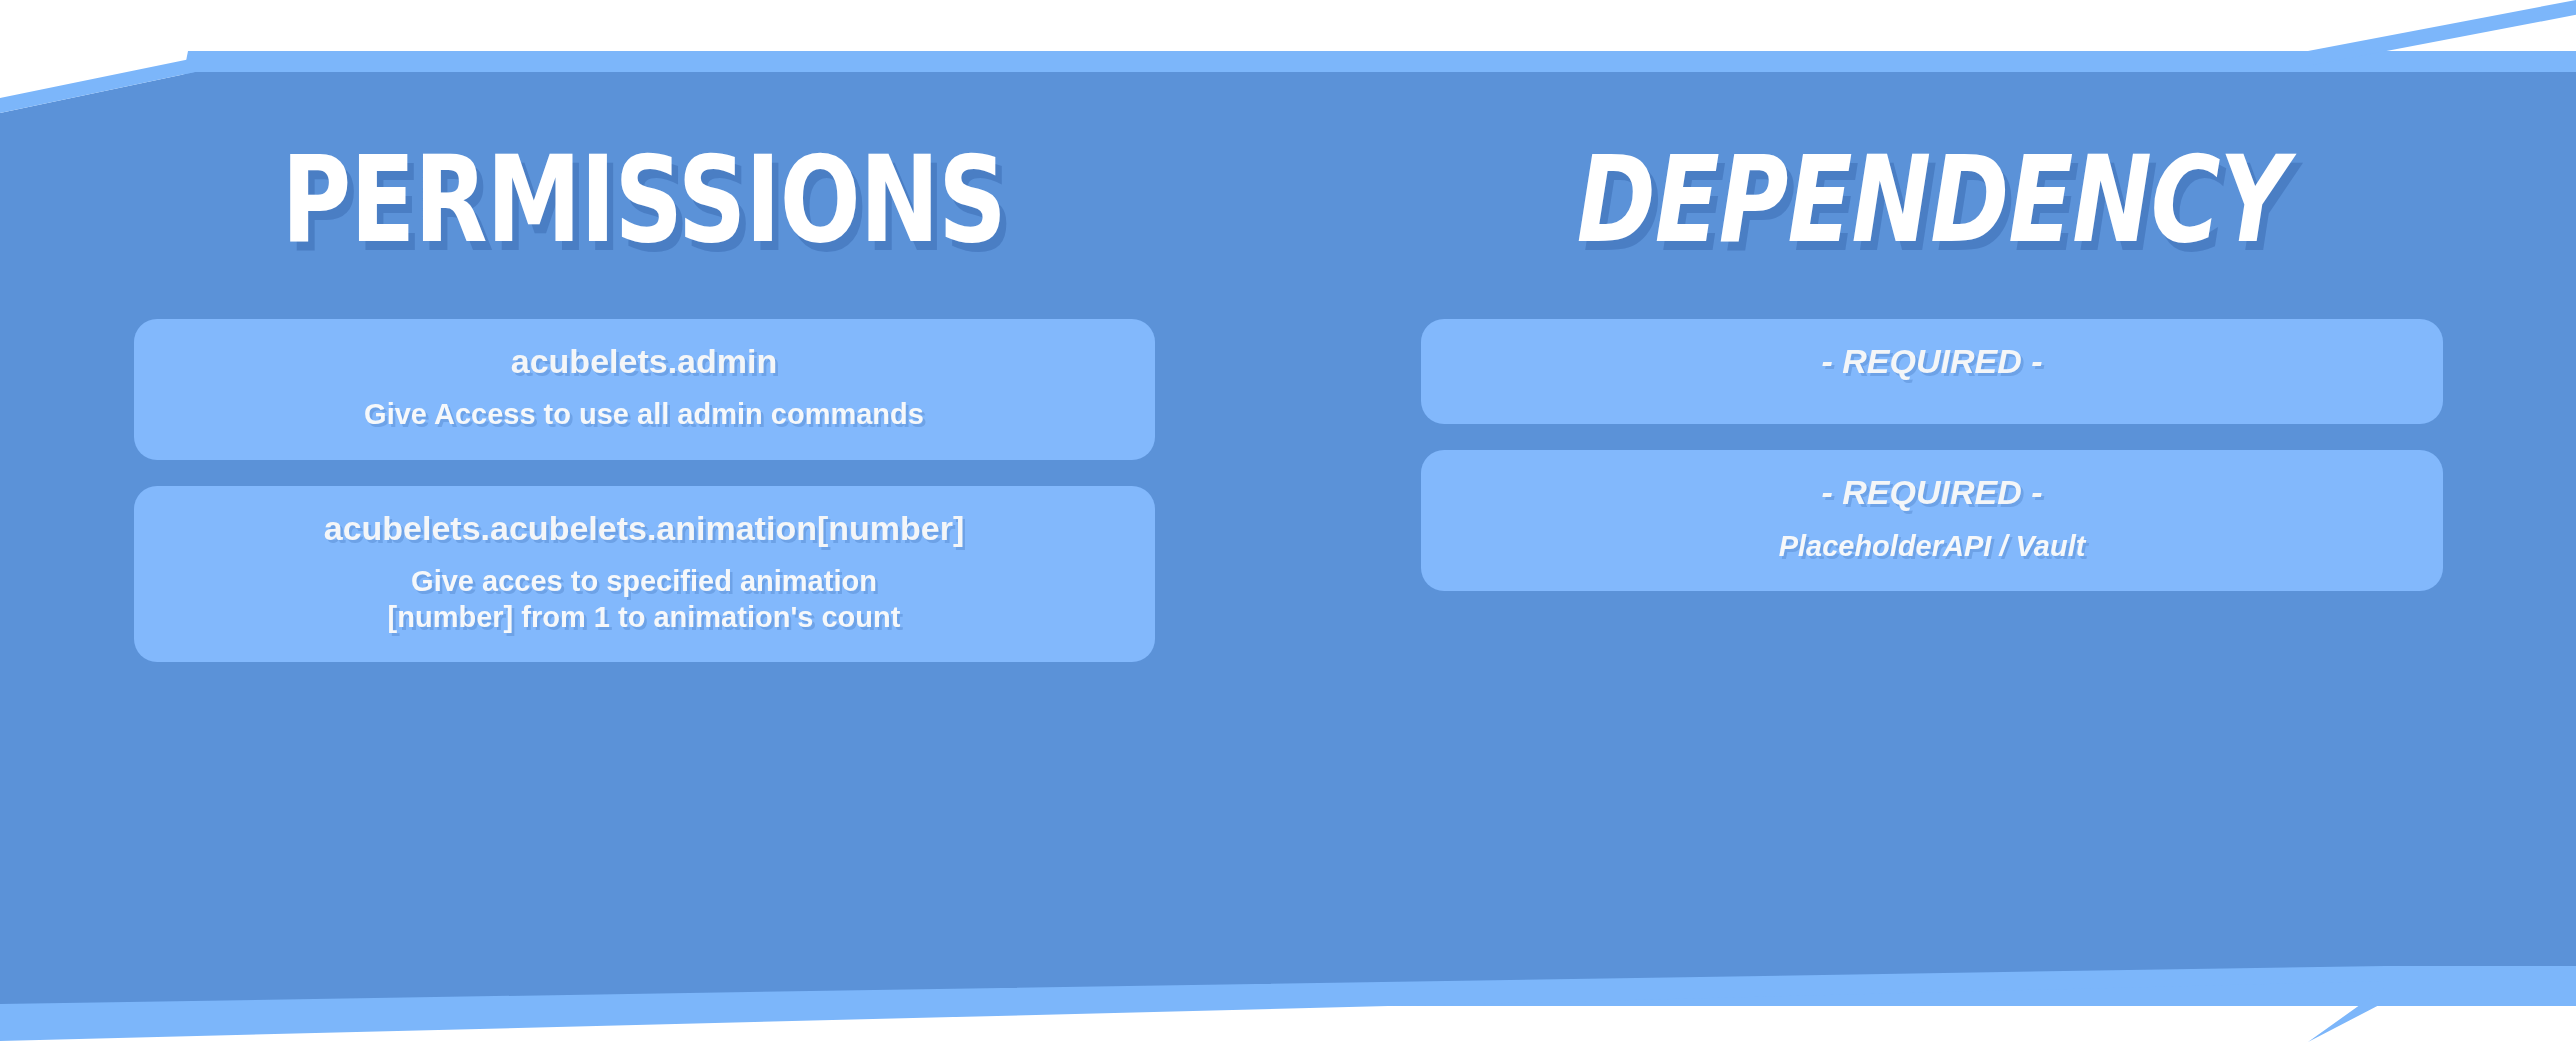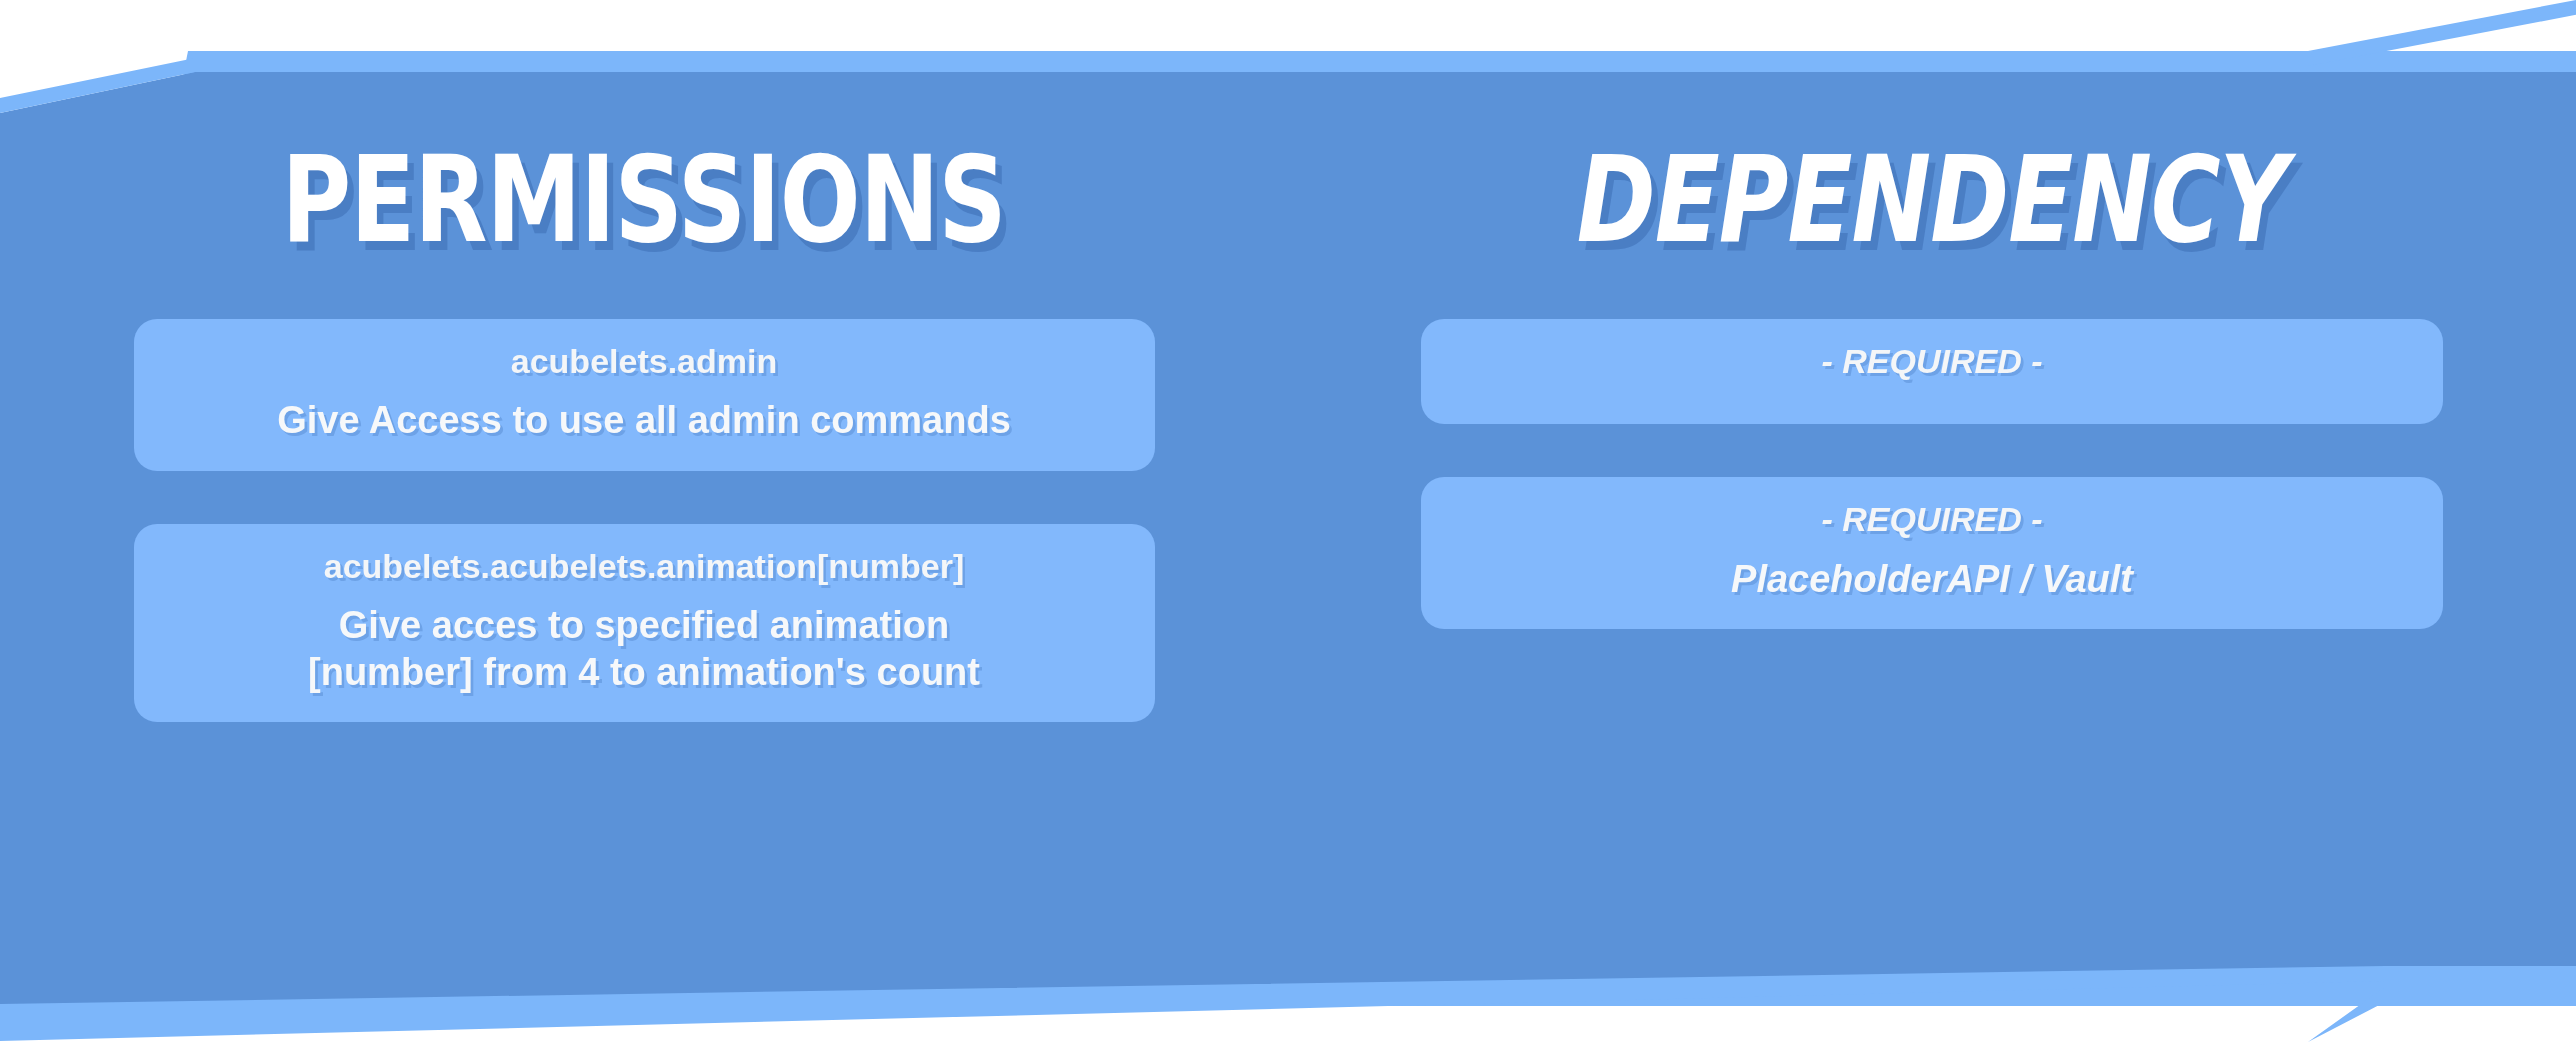--- a/index.html
+++ b/index.html
@@ -124,21 +124,21 @@
     align-items: flex-end;
     justify-content: center;
   }
 
   
   .cards {
     margin-top: 59px;
     display: flex;
     flex-direction: column;
     align-items: center;
-    gap: 53px;
+    gap: 26px;
   }
   .card {
     background: #82B8FC;
     border-radius: 23px;
     box-sizing: border-box;
     padding: 23px 31px 27px 31px;
     text-align: center;
     display: flex;
     flex-direction: column;
     align-items: center;
@@ -153,21 +153,21 @@
     font-size: 34px;
     line-height: 1.12;
     color: #F4F6F8;
     text-shadow: 2.7px 3.4px 0 rgba(88, 140, 210, 0.50);
     margin: 0 0 17.4px 0;
     white-space: nowrap;
   }
   .card-desc {
     font-family: "Liberation Sans", sans-serif;
     font-weight: bold;
-    font-size: 38px;
+    font-size: 29px;
     line-height: 1.22;
     color: #F6F8FA;
     text-shadow: 2.7px 3.4px 0 rgba(88, 140, 210, 0.50);
     margin: 0;
   }
   .card-desc .line { display: block; white-space: nowrap; }
 </style>
 </head>
 <body>
 
@@ -192,21 +192,21 @@
           <div class="card-title">acubelets.admin</div>
           <div class="card-desc">
             <span class="line">Give Access to use all admin commands</span>
           </div>
         </div>
 
         <div class="card card--left">
           <div class="card-title">acubelets.acubelets.animation[number]</div>
           <div class="card-desc">
             <span class="line">Give acces to specified animation</span>
-            <span class="line">[number] from 4 to animation's count</span>
+            <span class="line">[number] from 1 to animation's count</span>
           </div>
         </div>
 
       </div>
     </div>
 
     <div class="column column--right">
       <div class="heading-wrap">
         <div class="heading">DEPENDENCY</div>
       </div>

